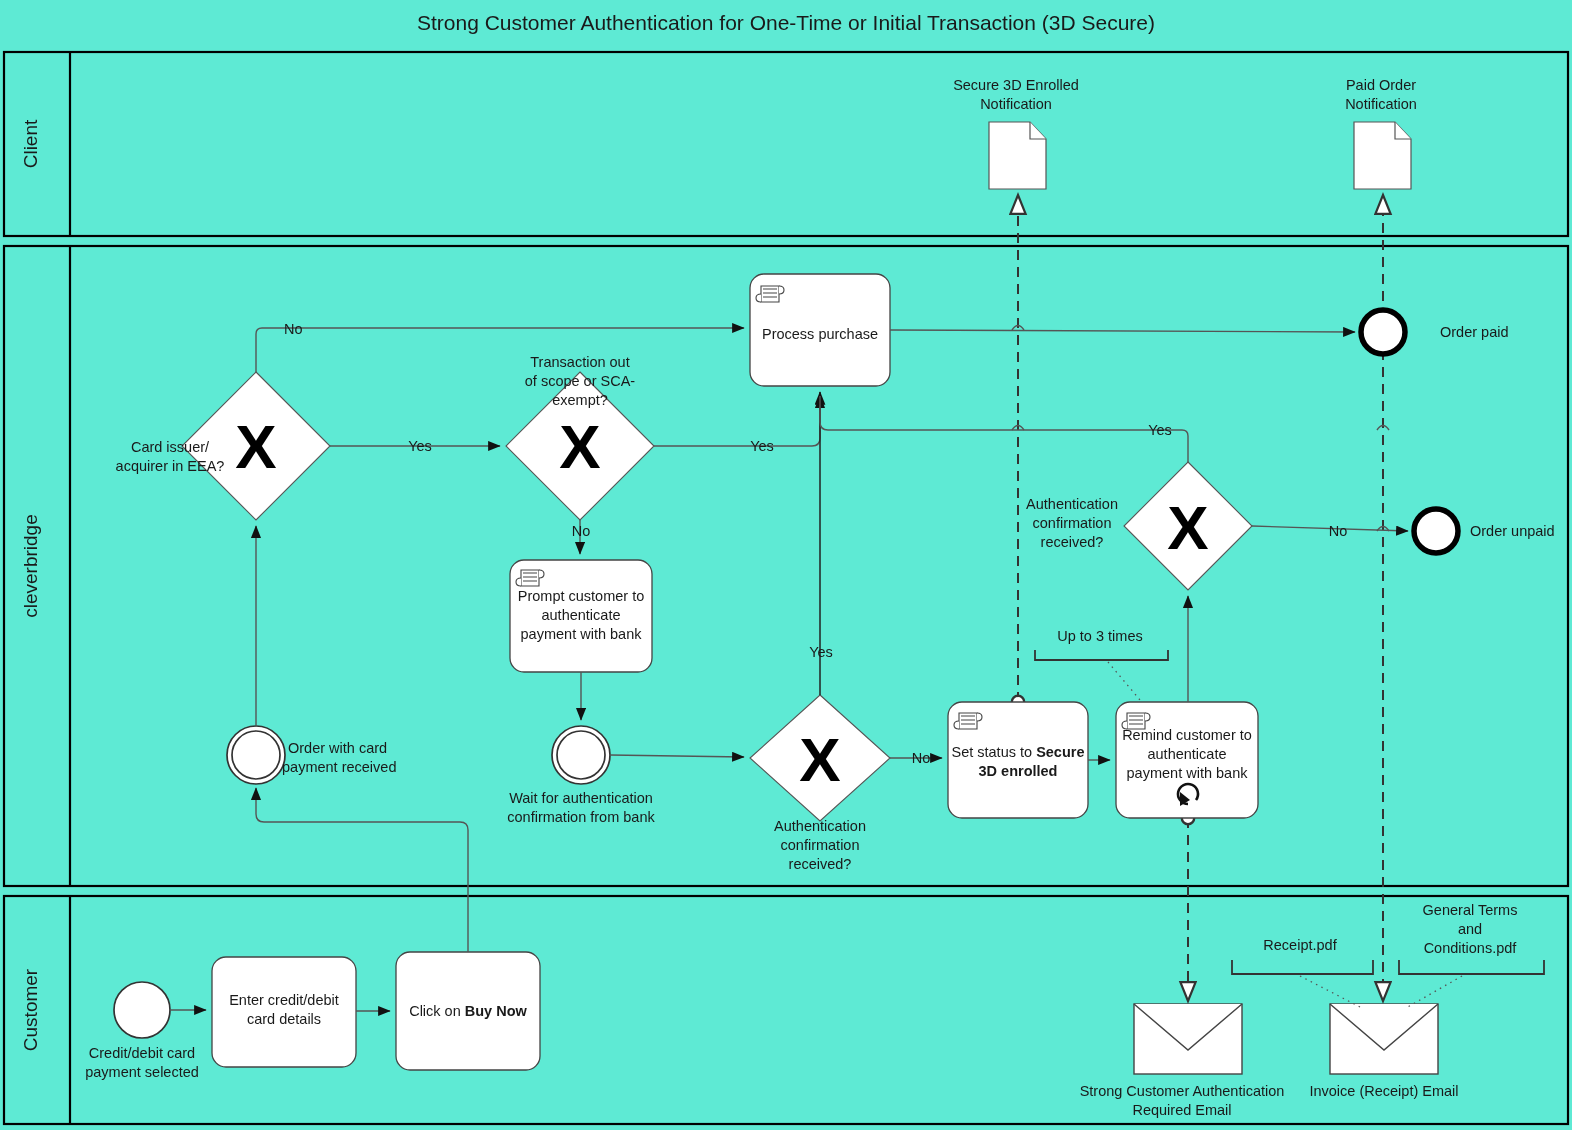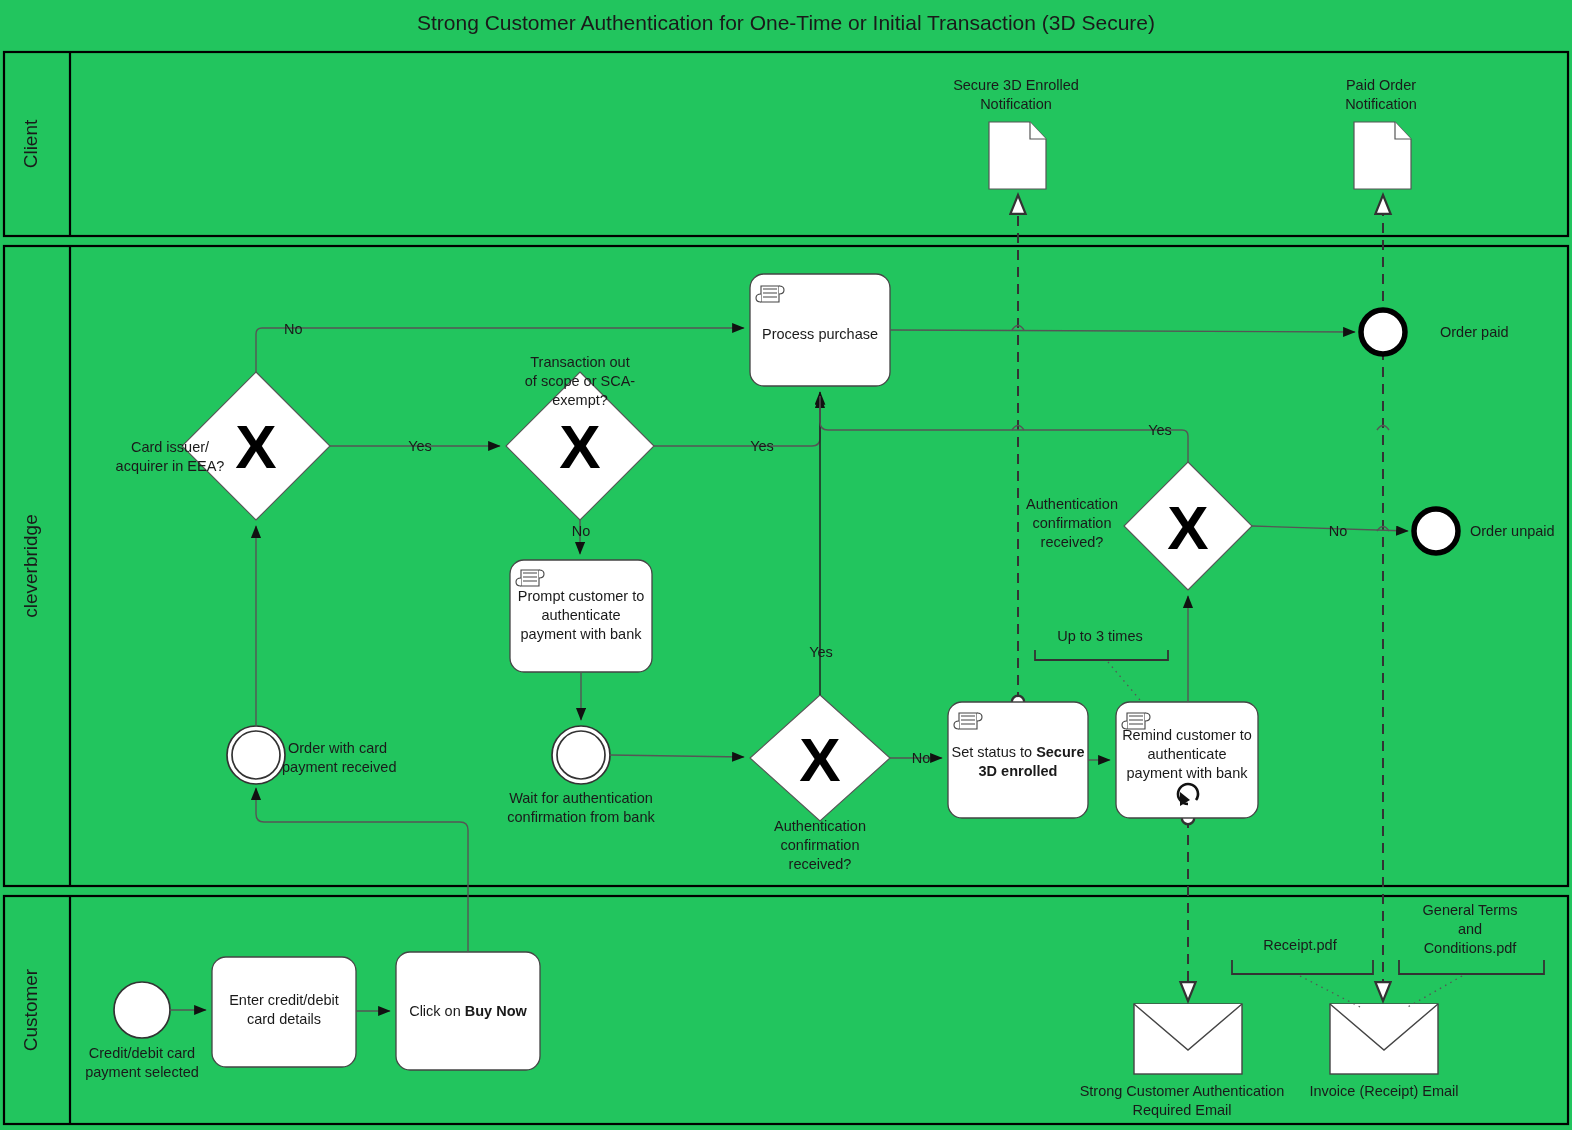--- a/index.html
+++ b/index.html
@@ -1,17 +1,17 @@
 <!DOCTYPE html>
 <html><head>
 <meta charset="utf-8">
 <style>
   html,body{margin:0;padding:0;background:#ffffff;}
   body{font-family:"Liberation Sans","DejaVu Sans",sans-serif;color:#1a1a1a;}
-  #stage{position:relative;width:1572px;height:1130px;overflow:hidden;background:#22c55e;}
+  #stage{position:relative;width:1572px;height:1130px;overflow:hidden;background:#5eead4;}
   svg{display:block;}
   .lane-rect{fill:none;stroke:#000;stroke-width:2.2;}
   .lane-div{stroke:#000;stroke-width:2.2;}
   .lane-label{font-size:19px;fill:#1a1a1a;}
   .title{font-size:21px;fill:#1a1a1a;}
   .task{fill:#fff;stroke:#444;stroke-width:1.3;}
   .gw{fill:#fff;stroke:#555;stroke-width:1.1;}
   .gwx{font-size:62px;font-weight:bold;fill:#000;font-family:"Liberation Sans",sans-serif;}
   .flow{stroke:#555;stroke-width:1.4;fill:none;}
   .flow-dark{stroke:#222;stroke-width:1.5;fill:none;}

